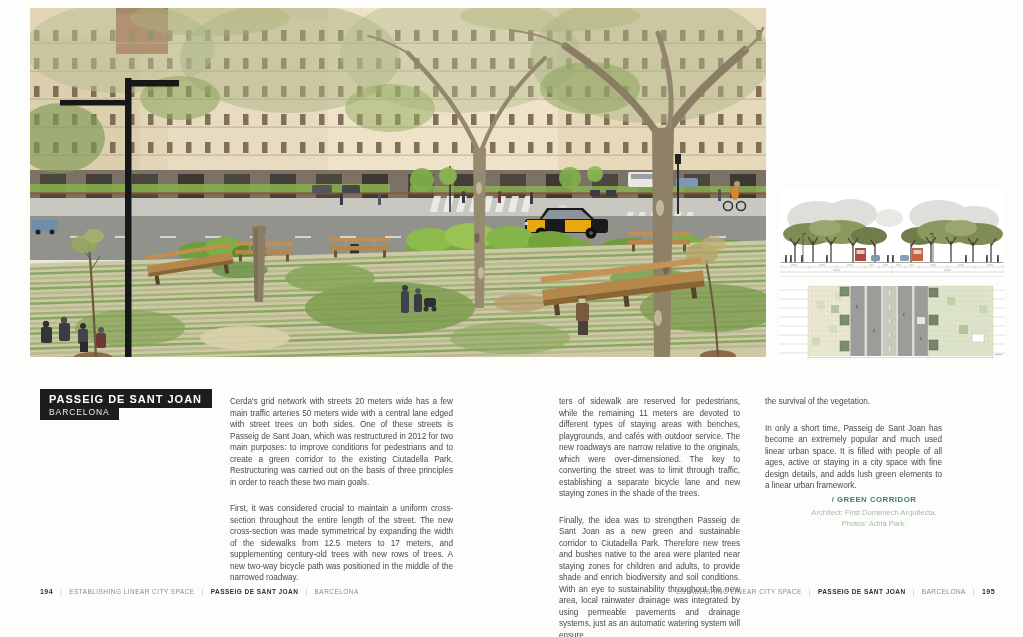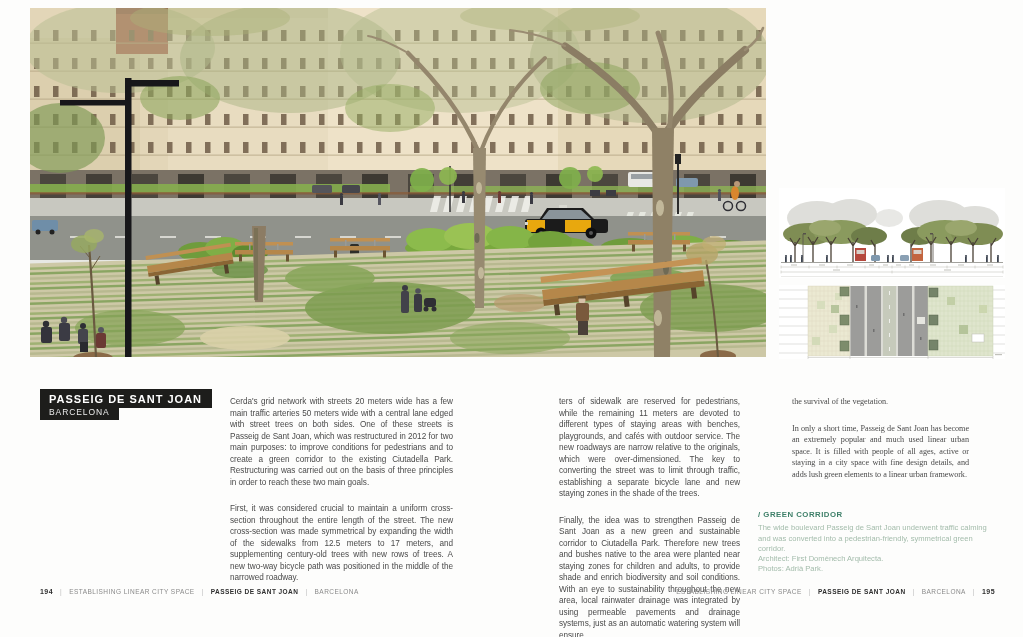--- a/index.html
+++ b/index.html
@@ -15,23 +15,23 @@
   .tb1{display:block;width:max-content;background:#1d1d1b;color:#ffffff;font-weight:bold;
        font-size:11px;letter-spacing:1px;padding:4px 10px 3px 9px;}
   .tb2{display:block;width:max-content;background:#1d1d1b;color:#ececec;
        font-size:8.5px;letter-spacing:.9px;padding:0px 9px 3px 9px;margin-top:-1px;}
   
   .col{position:absolute;top:381px;text-align:justify;font-size:8.2px;line-height:11.5px;
        color:#4a4a4a;letter-spacing:-0.05px;}
   .col p{margin:15px;}
   #col1{left:215px;width:253px;}
   #col2{left:544px;width:211px;}
-  #col3{left:777px;width:207px;font-family:Liberation Serif, serif;}
+  #col3{left:750px;width:207px;}
   
-  #caption{left:758px;top:510px;width:232px;text-align:left;font-size:7.6px;line-height:10.3px;}
+  #caption{left:758px;top:495px;width:232px;text-align:center;font-size:7.6px;line-height:10.3px;}
   #caption .cap-head{color:#3d7f68;font-weight:bold;font-size:7.8px;letter-spacing:.5px;margin-bottom:3px;}
   #caption .cap-body,#caption .cap-line{color:#a3bcab;margin:0;}
   
   .footer{position:absolute;top:588px;display:flex;gap:7px;align-items:baseline;
           font-size:6.5px;letter-spacing:.45px;color:#8a8a8a;white-space:nowrap;}
   .footer .fp{font-weight:bold;color:#2e2e2e;font-size:7px;}
   .footer .fb{font-weight:bold;color:#2e2e2e;}
   .footer .sep{color:#bcbcbc;}
   #footerL{left:40px;}
   #footerR{right:28px;}
@@ -589,21 +589,20 @@
     <p>ters of sidewalk are reserved for pedestrians, while the remaining 11 meters are devoted to different types of staying areas with benches, playgrounds, and cafés with outdoor service. The new roadways are narrow relative to the originals, which were over-dimensioned. The key to converting the street was to limit through traffic, establishing a separate bicycle lane and new staying zones in the shade of the trees.</p>
     <p>Finally, the idea was to strengthen Passeig de Sant Joan as a new green and sustainable corridor to Ciutadella Park. Therefore new trees and bushes native to the area were planted near staying zones for children and adults, to provide shade and enrich biodiversity and soil conditions. With an eye to sustainability throughout the new area, local rainwater drainage was integrated by using permeable pavements and drainage systems, just as an automatic watering system will ensure</p>
   </div>
   <div class="col" id="col3">
     <p>the survival of the vegetation.</p>
     <p>In only a short time, Passeig de Sant Joan has become an extremely popular and much used linear urban space. It is filled with people of all ages, active or staying in a city space with fine design details, and adds lush green elements to a linear urban framework.</p>
   </div>
 
   <div class="abs" id="caption">
     <div class="cap-head">/ GREEN CORRIDOR</div>
-    <p class="cap-body">The wide boulevard Passeig de Sant Joan underwent traffic calming and was converted into a pedestrian-friendly, symmetrical green corridor.</p>
     <div class="cap-line">Architect: First Domènech Arquitecta.</div>
     <div class="cap-line">Photos: Adrià Park.</div>
   </div>
 
   <div class="footer" id="footerL">
     <span class="fp">194</span>
     <span class="sep">|</span>
     <span>ESTABLISHING LINEAR CITY SPACE</span>
     <span class="sep">|</span>
     <span class="fb">PASSEIG DE SANT JOAN</span>

